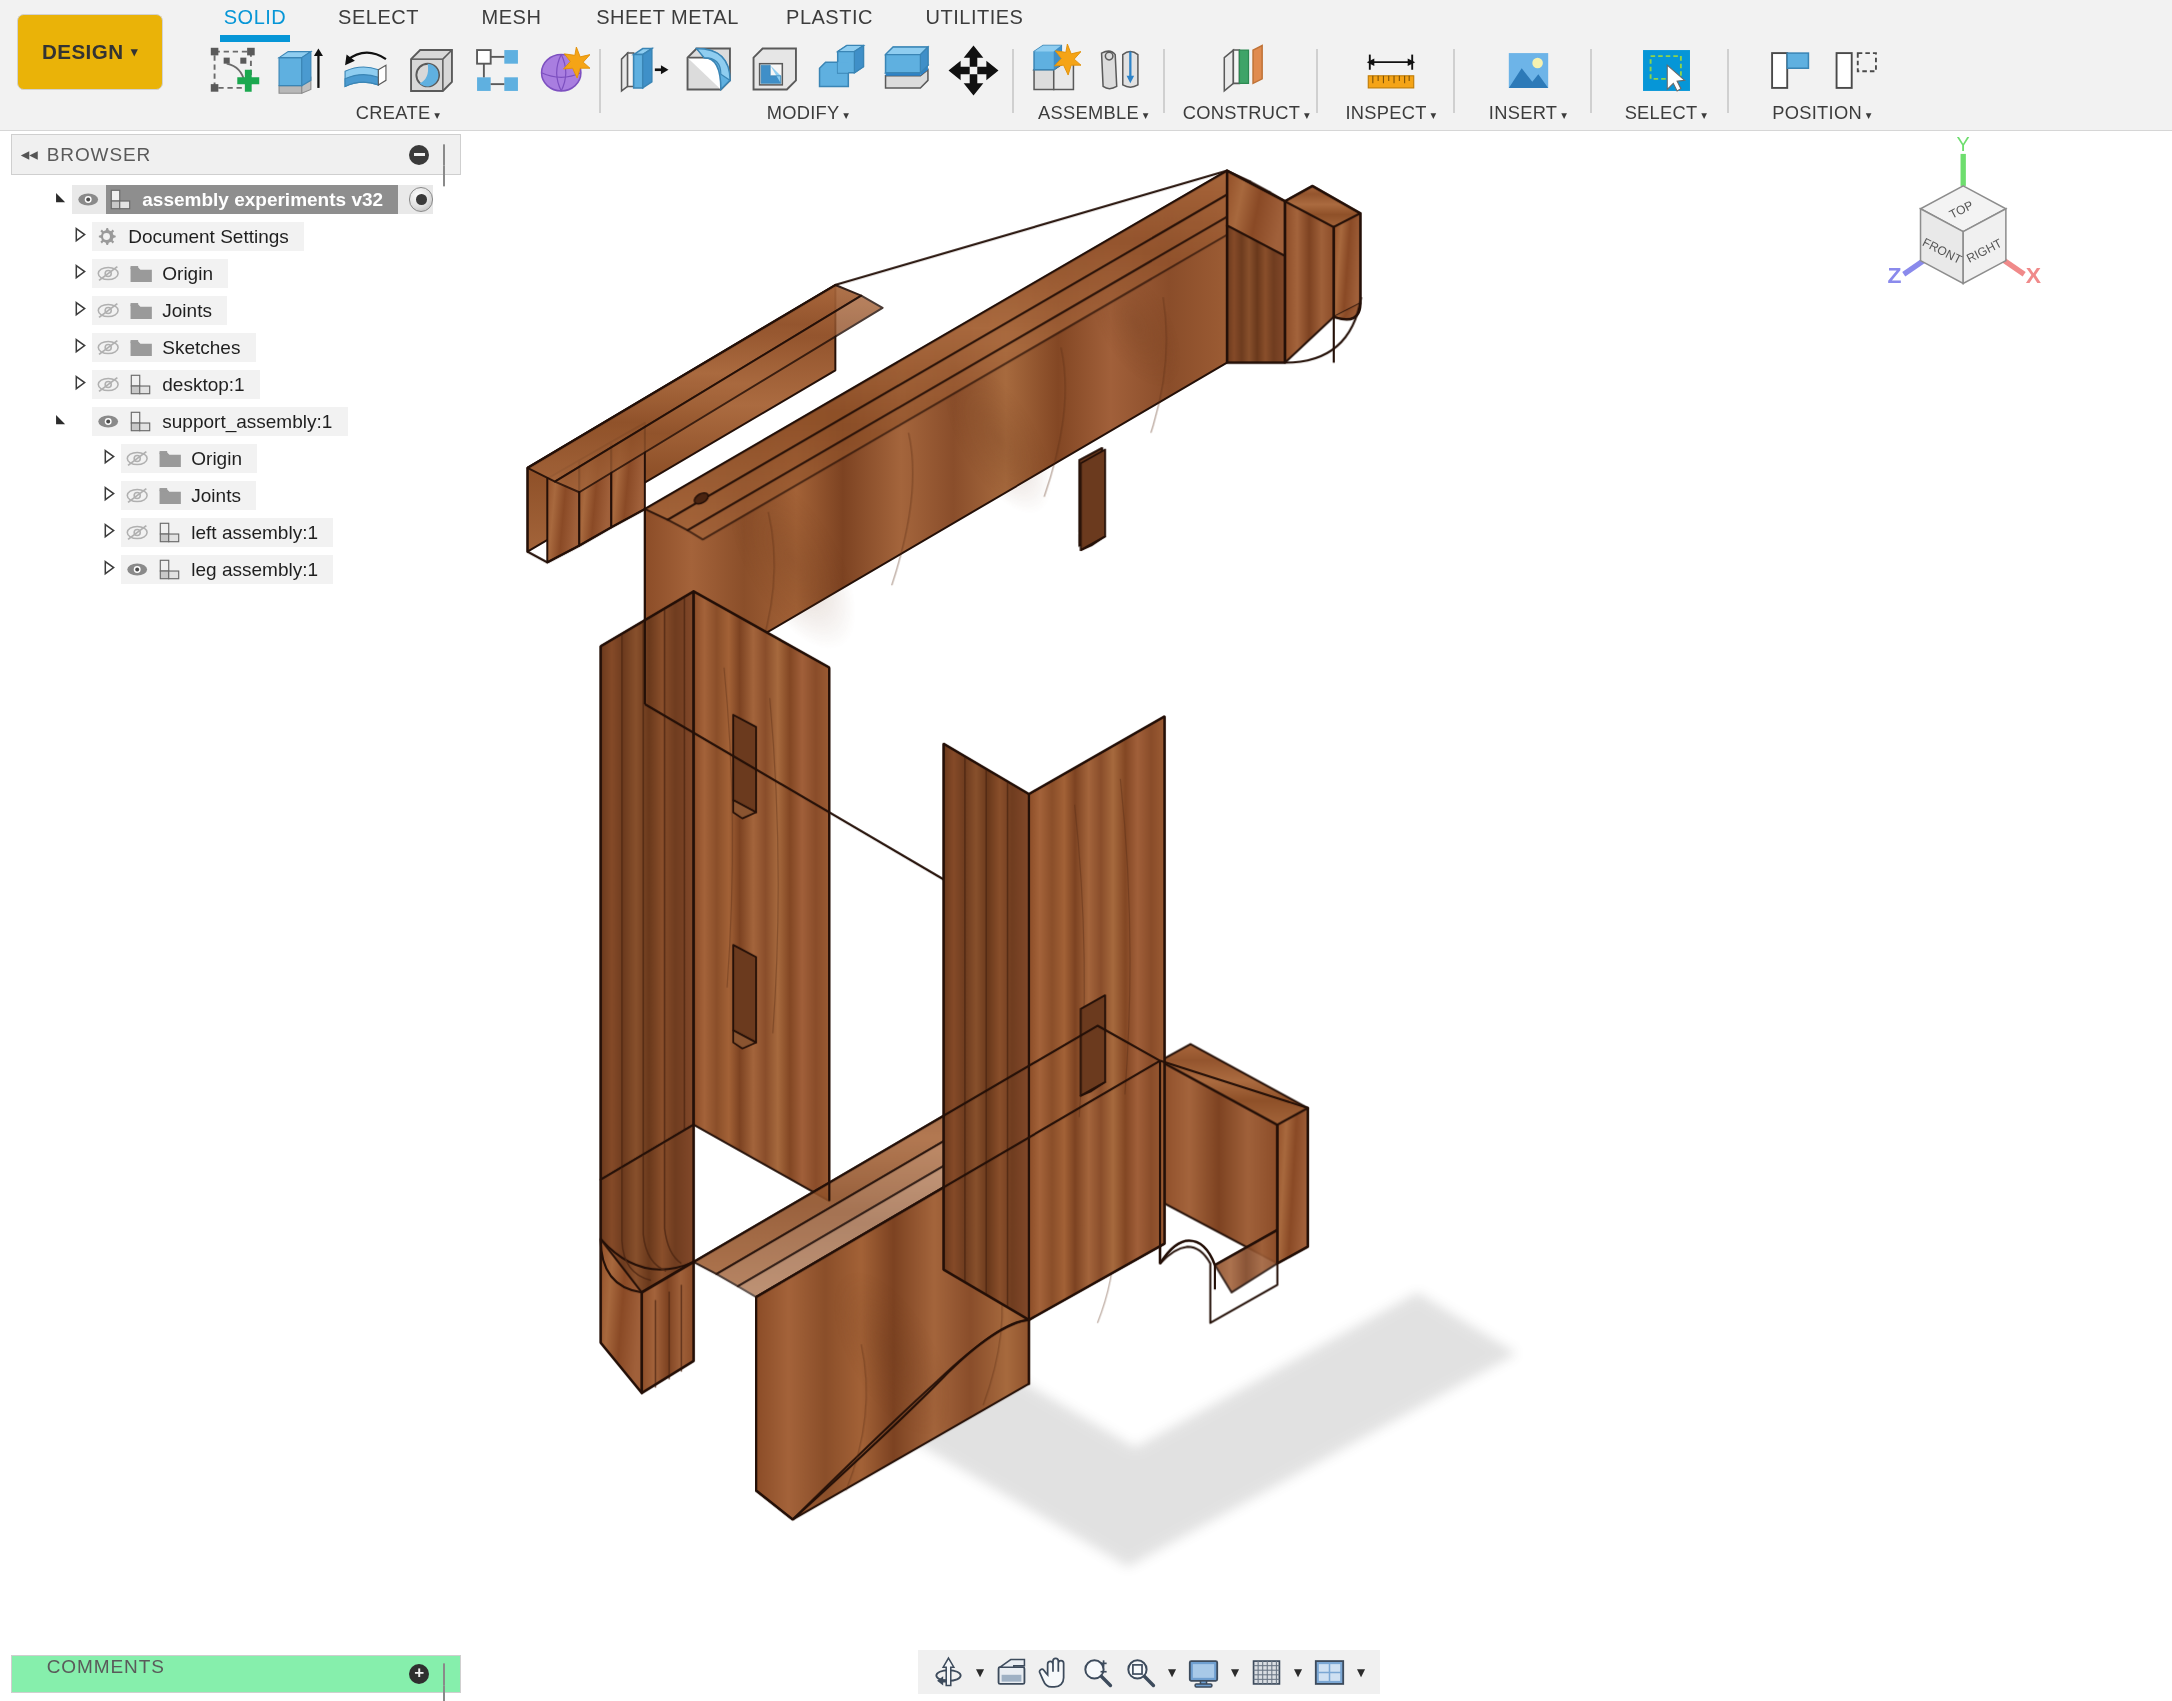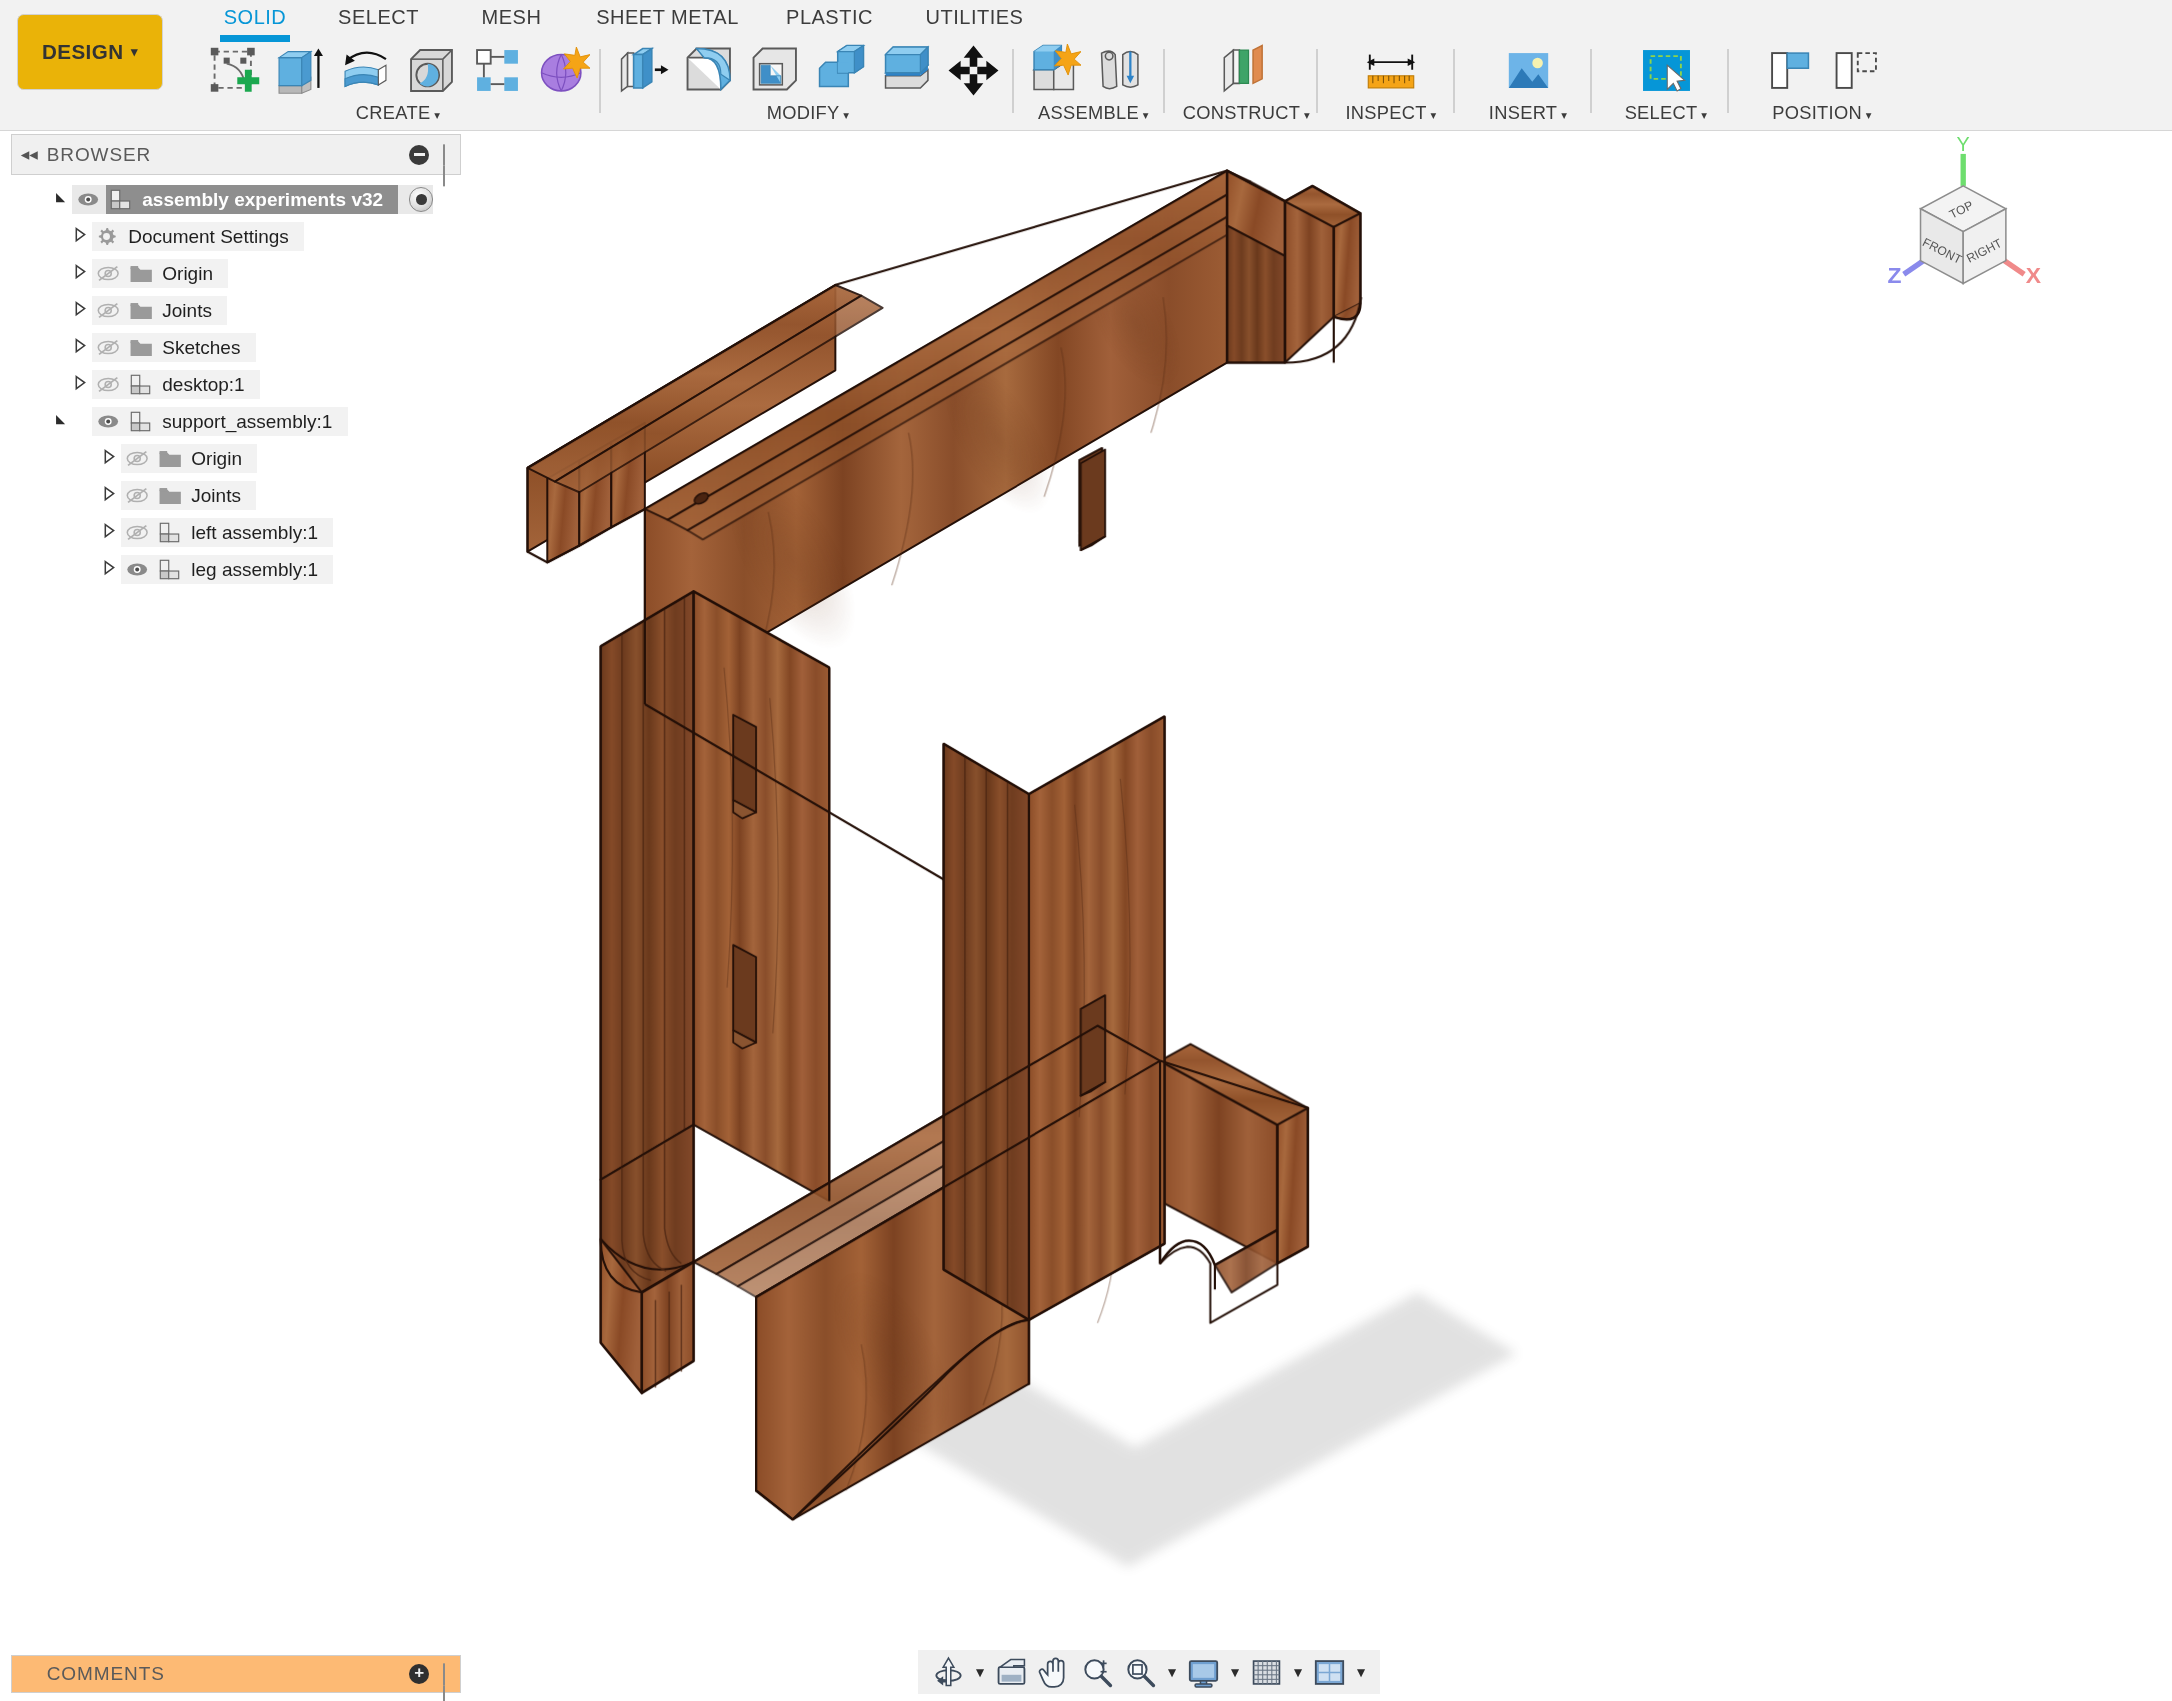--- a/index.html
+++ b/index.html
@@ -93,21 +93,21 @@
 
   
   .viewport {
     position: absolute; left: 465px; top: 134px; width: 1707px; height: 1490px;
     background: #ffffff; overflow: hidden;
   }
 
   
   .comments {
     position: absolute; left: 10.7px; bottom: 7.6px; width: 450px; height: 38px;
-    background: #fdba74; border: 0.8px solid #cfcfcf; display: flex; align-items: center;
+    background: #86efac; border: 0.8px solid #cfcfcf; display: flex; align-items: flex-start;
   }
   .comments-title { font-size: 19px; color: #5a5a5a; letter-spacing: 0.9px; margin-left: 35px; }
   .comments-add { position: absolute; right: 30.5px; top: 50%; transform: translateY(-50%);
     width: 20px; height: 20px; border-radius: 50%; background: #2f2f2f;
     color: #f0f0f0; font-size: 17px; line-height: 17px; text-align:center; font-weight: bold; }
 
   .navbar {
     position: absolute; left: 918px; bottom: 6.9px; height: 44px;
     background: #f0f0f0; display: flex; align-items: center; padding: 0 9.1px;
   }

